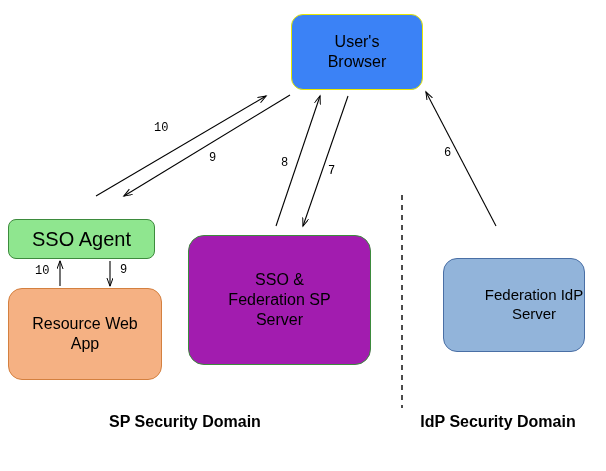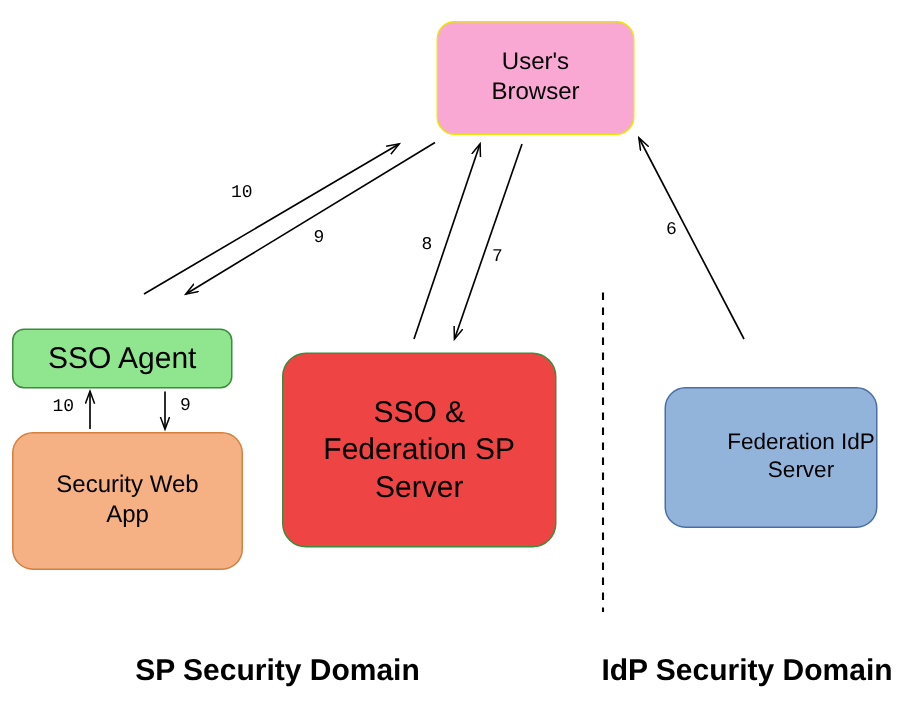--- a/index.html
+++ b/index.html
@@ -36,21 +36,21 @@
     color: #000000;
     border-style: solid;
     border-width: 1.5px;
     white-space: pre-line;
   }
   .node-browser {
     left: 291px;
     top: 14px;
     width: 132px;
     height: 76px;
-    background: #f9a8d4;
+    background: #3b82f6;
     border-color: #e8e800;
     border-radius: 12px;
     font-size: 16px;
   }
   .node-sso-agent {
     left: 8px;
     top: 219px;
     width: 147px;
     height: 40px;
     background: #8fe68f;
@@ -66,44 +66,43 @@
     background: #f5b183;
     border-color: #d4803f;
     border-radius: 14px;
     font-size: 16px;
   }
   .node-sp-server {
     left: 188px;
     top: 235px;
     width: 183px;
     height: 130px;
-    background: #ef4444;
+    background: #a21caf;
     border-color: #3d8b3d;
     border-radius: 16px;
-    font-size: 20px;
+    font-size: 16px;
   }
   .node-idp-server {
     left: 443px;
     top: 258px;
     width: 142px;
     height: 94px;
     background: #92b4da;
     border-color: #4a6fa5;
     border-radius: 14px;
     font-size: 15px;
     padding-left: 40px;
   }
   .domain-label {
     position: absolute;
-    font-size: 20px;
+    font-size: 16px;
     font-weight: bold;
     color: #000000;
     text-align: center;
     white-space: nowrap;
-    margin-top: 23px;
   }
   .domain-label-sp {
     left: 0px;
     top: 413px;
     width: 370px;
   }
   .domain-label-idp {
     left: 396px;
     top: 413px;
     width: 204px;
@@ -143,21 +142,21 @@
     <line x1="110" y1="261" x2="110" y2="286" stroke="#000000" stroke-width="1.1" marker-end="url(#arrowhead)"></line>
 
     <line x1="402" y1="195" x2="402" y2="408" stroke="#000000" stroke-width="1.4" stroke-dasharray="5 5"></line>
   </svg>
 
   <div class="node node-browser">User's
 Browser</div>
 
   <div class="node node-sso-agent">SSO Agent</div>
 
-  <div class="node node-resource-app">Security Web
+  <div class="node node-resource-app">Resource Web
 App</div>
 
   <div class="node node-sp-server">SSO &amp;
 Federation SP
 Server</div>
 
   <div class="node node-idp-server">Federation IdP
 Server</div>
 
   <div class="edge-label" style="left:154px; top:121px;">10</div>

